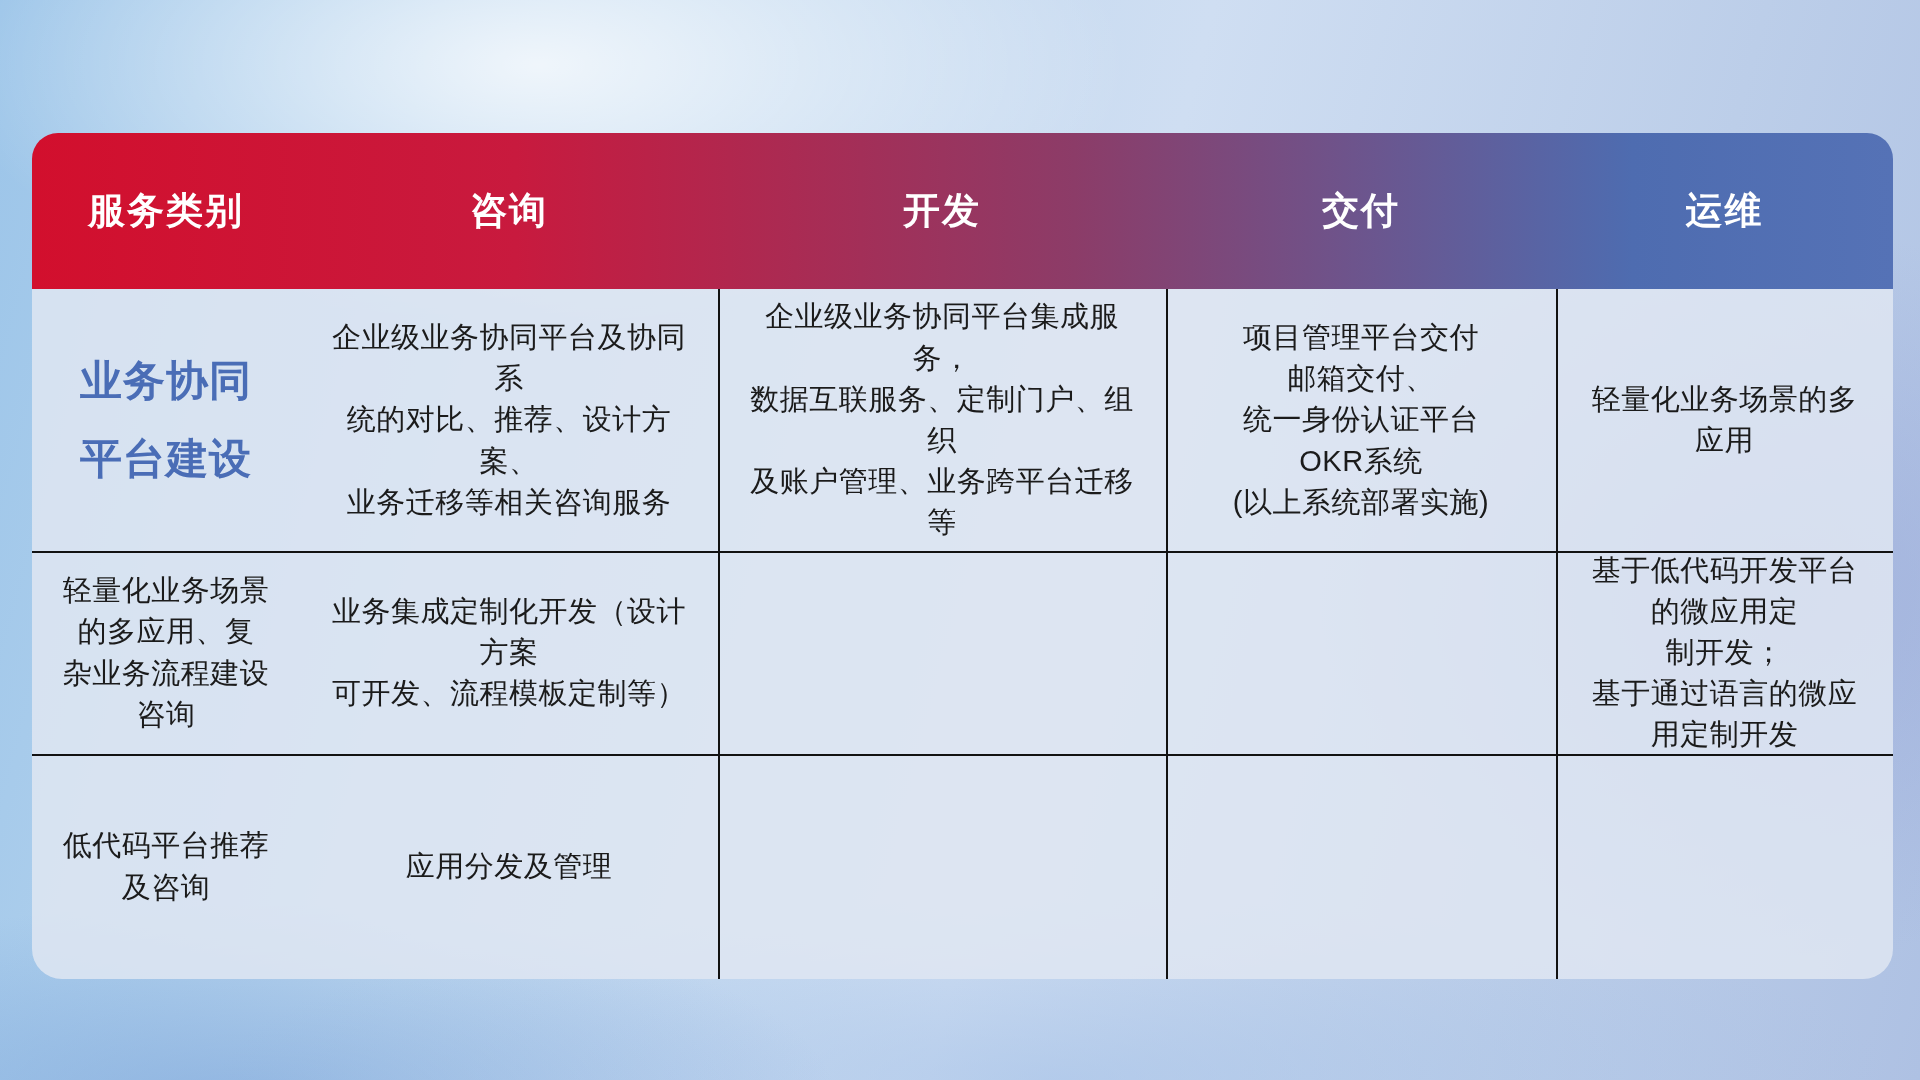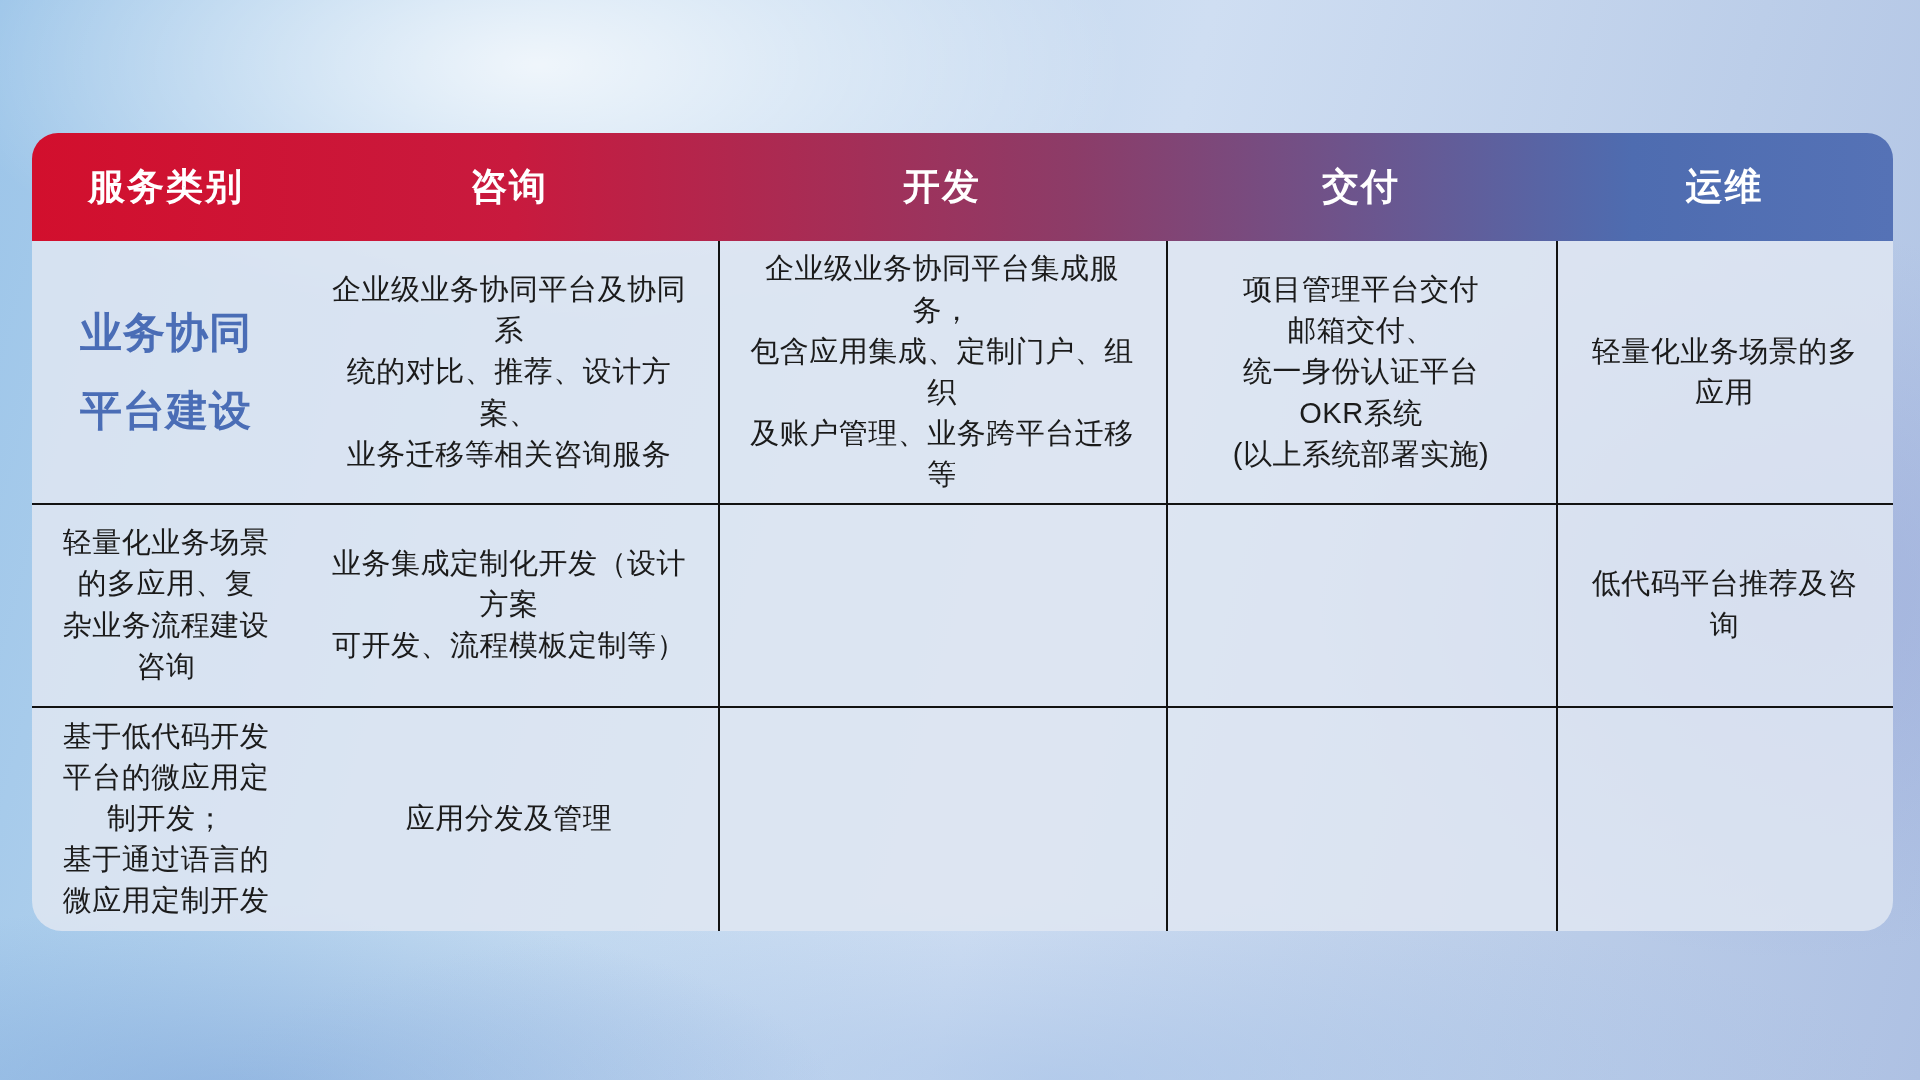--- a/index.html
+++ b/index.html
@@ -21,21 +21,21 @@
   }
   .table-wrap {
     position: absolute;
     left: 32px;
     top: 133px;
     width: 1861px;
   }
   .header-row {
     display: grid;
     grid-template-columns: 268px 418px 448px 390px 337px;
-    height: 108px;
+    height: 156px;
     border-radius: 26px 26px 0 0;
     background: linear-gradient(90deg, var(--header-start) 0%, #c81a3e 26%, #8c3c68 56%, var(--header-end) 86%, #5572b6 100%);
     align-items: center;
   }
   .header-cell {
     text-align: center;
     color: #ffffff;
     font-size: 37px;
     font-weight: bold;
     letter-spacing: 2px;
@@ -102,40 +102,40 @@
   </div>
 
   <div class="body-grid">
 
     <div class="cell category">业务协同
 平台建设</div>
     <div class="cell">企业级业务协同平台及协同系
 统的对比、推荐、设计方案、
 业务迁移等相关咨询服务</div>
     <div class="cell">企业级业务协同平台集成服务，
-包含应用集成、定制门户、组织
+数据互联服务、定制门户、组织
 及账户管理、业务跨平台迁移等</div>
     <div class="cell">项目管理平台交付
 邮箱交付、
 统一身份认证平台
 OKR系统
 (以上系统部署实施)</div>
     <div class="cell">轻量化业务场景的多应用</div>
 
     <div class="cell">轻量化业务场景的多应用、复
 杂业务流程建设咨询</div>
     <div class="cell">业务集成定制化开发（设计方案
 可开发、流程模板定制等）</div>
     <div class="cell"></div>
     <div class="cell"></div>
 
-    <div class="cell">低代码平台推荐及咨询</div>
     <div class="cell">基于低代码开发平台的微应用定
 制开发；
 基于通过语言的微应用定制开发</div>
+    <div class="cell">低代码平台推荐及咨询</div>
     <div class="cell">应用分发及管理</div>
     <div class="cell"></div>
 
     <div class="divider-v v1"></div>
     <div class="divider-v v2"></div>
     <div class="divider-v v3"></div>
     <div class="divider-h h1"></div>
     <div class="divider-h h2"></div>
   </div>
 

